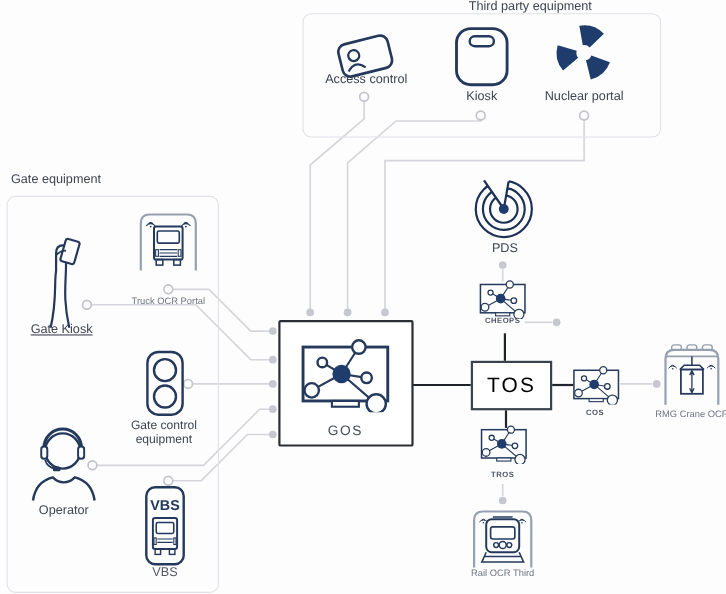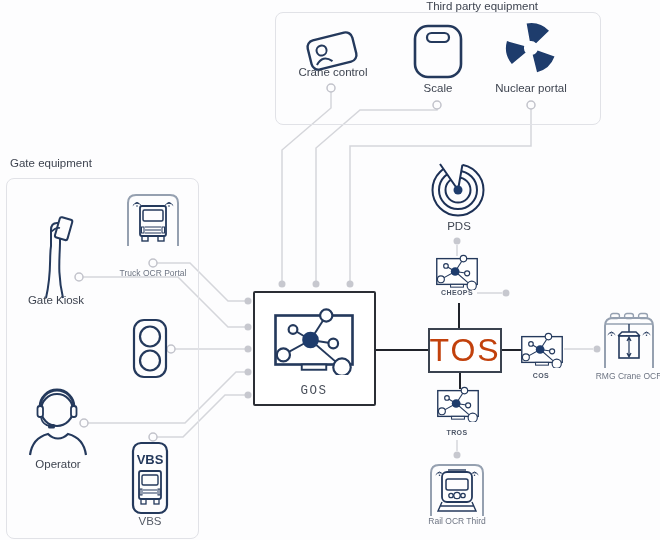--- a/index.html
+++ b/index.html
@@ -11,23 +11,23 @@
   .frame-box{position:absolute;border:1px solid #e1e2e7;border-radius:8px;background:transparent;}
   .solid-box{position:absolute;background:#fff;}
   .box-title{position:absolute;font-size:11.5px;color:#3e4450;white-space:nowrap;}
   .lbl{position:absolute;font-size:11.5px;color:#3e4450;transform:translateX(-50%);white-space:nowrap;text-align:center;}
   .lbl-wrap{position:absolute;font-size:11px;color:#3e4450;transform:translateX(-50%);text-align:center;line-height:1.18;}
   .lbl-sm{position:absolute;font-size:8.5px;color:#6d7482;transform:translateX(-50%);white-space:nowrap;text-align:center;}
   .lbl-tiny{position:absolute;font-size:7px;font-weight:bold;letter-spacing:.4px;color:#4e5768;transform:translateX(-50%);white-space:nowrap;}
   .lbl-gray{color:#555b66;}
   .icon{position:absolute;}
   #gos-box{left:253px;top:291px;width:119px;height:111px;border:2px solid #2b2e35;border-radius:2px;}
-  #gos-label{left:314px;top:384px;font-size:12.5px;letter-spacing:1.5px;color:#474d58;font-family:Liberation Mono, monospace;}
+  #gos-label{left:314px;top:384px;font-size:12.5px;letter-spacing:1.5px;color:#474d58;}
   #tos-box{left:428px;top:328px;width:70px;height:41px;border:2px solid #3a424f;display:flex;align-items:center;justify-content:center;}
-  #tos-box span{font-size:32px;letter-spacing:2px;color:#c2410c;}
+  #tos-box span{font-size:19px;letter-spacing:2px;color:#000000;}
 </style>
 </head>
 <body>
 
 <div id="stage">
 
   <svg id="connectors" width="660" height="540">
     <defs>
 
       <symbol id="sym-netmon" viewBox="0 0 100 80">
@@ -114,68 +114,69 @@
     <div class="frame-box" style="left:275px;top:12px;width:324px;height:111px;"></div>
     <div class="box-title" style="right:62px;top:0px;">Third party equipment</div>
 
     <svg class="icon" style="left:301px;top:26px;" width="62" height="50" viewBox="0 0 62 50">
       <g transform="rotate(-14 31 25)">
         <rect x="8" y="10" width="46" height="30" rx="7" fill="#fdfdfe" stroke="#24395c" stroke-width="2.4"></rect>
         <circle cx="21" cy="22" r="5" fill="none" stroke="#24395c" stroke-width="2"></circle>
         <path d="M13,35 Q21,26 29,35" fill="none" stroke="#24395c" stroke-width="2"></path>
       </g>
     </svg>
-    <div class="lbl" style="left:333px;top:66px;">Crane control</div>
+    <div class="lbl" style="left:333px;top:66px;">Access control</div>
 
     <svg class="icon" style="left:413px;top:24px;" width="50" height="56" viewBox="0 0 50 56">
       <rect x="2" y="2" width="46" height="51" rx="13" fill="#fdfdfe" stroke="#24395c" stroke-width="2.6"></rect>
       <rect x="14" y="9" width="22" height="9" rx="4.5" fill="none" stroke="#24395c" stroke-width="2.2"></rect>
     </svg>
-    <div class="lbl" style="left:438px;top:82px;">Scale</div>
+    <div class="lbl" style="left:438px;top:82px;">Kiosk</div>
 
     <svg class="icon" style="left:503px;top:20px;" width="56" height="56" viewBox="0 0 56 56">
       <g transform="rotate(18 28 28)">
         <use href="#sym-blade" width="56" height="56"></use>
         <use href="#sym-blade" width="56" height="56" transform="rotate(120 28 28)"></use>
         <use href="#sym-blade" width="56" height="56" transform="rotate(240 28 28)"></use>
       </g>
     </svg>
     <div class="lbl" style="left:531px;top:82px;">Nuclear portal</div>
 
     <div class="frame-box" style="left:6px;top:178px;width:191px;height:359px;"></div>
     <div class="box-title" style="left:10px;top:157px;text-align:right;">Gate equipment</div>
 
     <svg class="icon" style="left:36px;top:214px;" width="40" height="86" viewBox="0 0 40 86">
       <path d="M10,84 C16,58 13,44 15,32 L15,16 Q15,9 21,9 L24,9 L24,28 C24,42 21,58 27,84" fill="#fdfdfe" stroke="#24395c" stroke-width="2"></path>
       <g transform="rotate(16 27 15)">
         <rect x="21" y="4" width="13" height="21" rx="2" fill="#fdfdfe" stroke="#24395c" stroke-width="2"></rect>
       </g>
       <path d="M15,18 Q20,13 24,14" fill="none" stroke="#24395c" stroke-width="1.6"></path>
     </svg>
-    <div class="lbl" style="left:56px;top:294px;">Gate Kiosk</div>
+    <div class="lbl" style="left:56px;top:294px;text-decoration:underline;">Gate Kiosk</div>
 
     <svg class="icon" style="left:125px;top:190px;" width="56" height="58" viewBox="0 0 56 58">
       <path d="M3,56 V13 Q3,5 11,5 H45 Q53,5 53,13 V56" fill="none" stroke="#95a0b0" stroke-width="2"></path>
       <use href="#sym-wifi" x="6" y="8" width="12" height="10"></use>
       <use href="#sym-wifi" x="38" y="8" width="12" height="10"></use>
       <rect x="15" y="16" width="26" height="30" rx="2" fill="#fdfdfe" stroke="#24395c" stroke-width="1.8"></rect>
       <rect x="18" y="20" width="20" height="11" rx="1.5" fill="none" stroke="#24395c" stroke-width="1.5"></rect>
       <path d="M20,37 H36 M20,40 H36 M20,43 H36" stroke="#24395c" stroke-width="1.1"></path>
       <rect x="16.5" y="37" width="2.5" height="6" fill="none" stroke="#24395c" stroke-width="1"></rect>
       <rect x="37" y="37" width="2.5" height="6" fill="none" stroke="#24395c" stroke-width="1"></rect>
       <rect x="17" y="46" width="6" height="5" fill="none" stroke="#24395c" stroke-width="1.4"></rect>
       <rect x="33" y="46" width="6" height="5" fill="none" stroke="#24395c" stroke-width="1.4"></rect>
     </svg>
     <div class="lbl-sm" style="left:153px;top:248px;margin-top:20px;">Truck OCR Portal</div>
 
     <svg class="icon" style="left:130px;top:318px;" width="40" height="62" viewBox="0 0 40 62">
       <rect x="4" y="2" width="32" height="57" rx="10" fill="#fdfdfe" stroke="#24395c" stroke-width="2.2"></rect>
       <circle cx="20" cy="18.5" r="10" fill="none" stroke="#24395c" stroke-width="2.2"></circle>
       <circle cx="20" cy="42.5" r="10" fill="none" stroke="#24395c" stroke-width="2.2"></circle>
     </svg>
+    <div class="lbl-wrap" style="left:149px;top:381px;width:84px;">Gate control equipment</div>
 
     <svg class="icon" style="left:27px;top:383px;" width="62" height="74" viewBox="0 0 62 74">
       <circle cx="30" cy="27" r="16" fill="#fdfdfe" stroke="#24395c" stroke-width="2.2"></circle>
       <path d="M13,24 A17,17 0 0 1 47,24" fill="none" stroke="#24395c" stroke-width="2.8"></path>
       <rect x="10.5" y="23" width="5.5" height="11" rx="2.5" fill="#fdfdfe" stroke="#24395c" stroke-width="1.8"></rect>
       <rect x="44" y="23" width="5.5" height="11" rx="2.5" fill="#fdfdfe" stroke="#24395c" stroke-width="1.8"></rect>
       <path d="M14,35 Q16,42 23,43" fill="none" stroke="#24395c" stroke-width="1.6"></path>
       <rect x="21" y="41" width="7" height="4.5" rx="1.5" fill="#24395c"></rect>
       <path d="M3,72 C5,58 13,53 21,51 C27,57 35,57 41,51 C49,53 57,58 59,72" fill="none" stroke="#24395c" stroke-width="2.2"></path>
     </svg>

